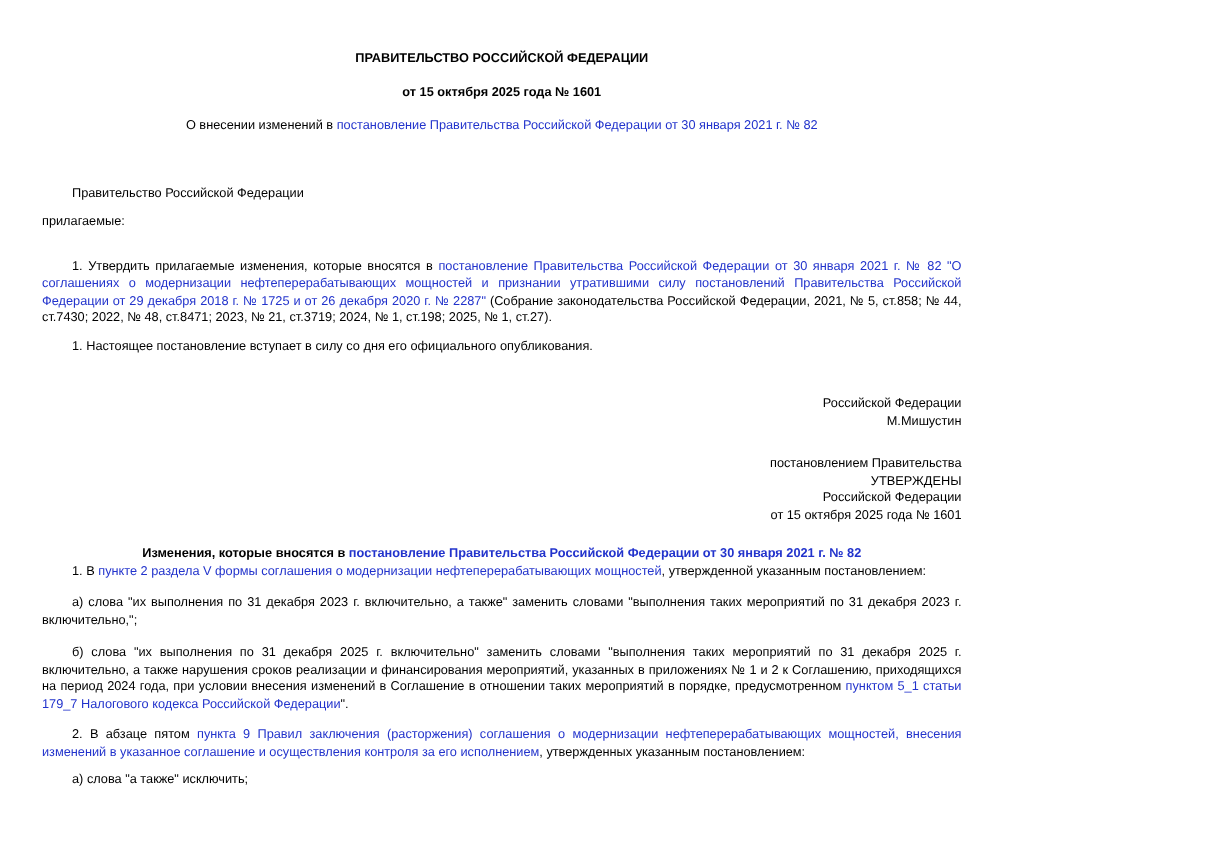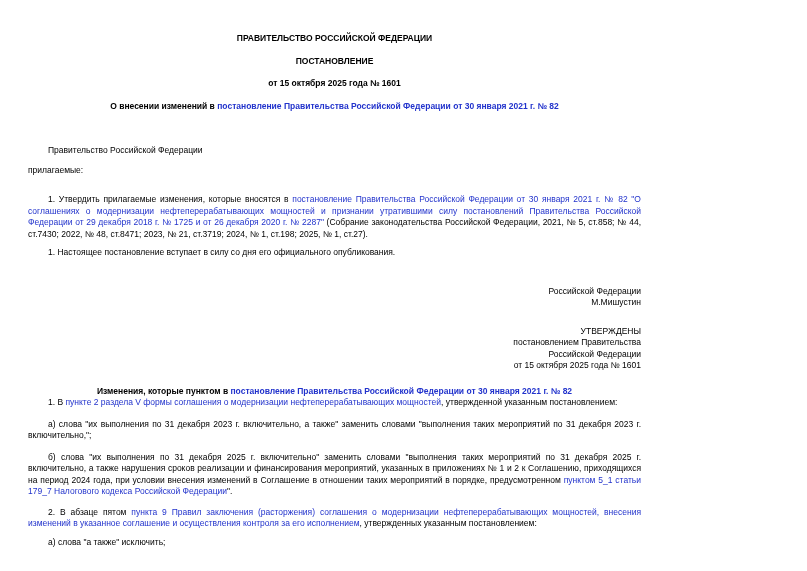--- a/index.html
+++ b/index.html
@@ -17,21 +17,21 @@
     overflow: hidden;
   }
   .c-line {
     text-align: center;
     font-weight: bold;
     margin-bottom: 11px;
     white-space: nowrap;
   }
   .doc-title {
     text-align: center;
-    font-weight: bold;
+    font-weight: normal;
     margin-top: 0;
   }
   a.doc-link {
     color: #2233cc;
     text-decoration: none;
     cursor: pointer;
   }
   .intro {
     margin-top: 33px;
     text-indent: 20px;
@@ -63,46 +63,45 @@
   .cp1b { margin-top: 10px; }
   .cp2  { margin-top: 9px; }
   .cp2a { margin-top: 7px; }
 </style>
 </head>
 <body>
 
 <div class="page">
 
   <div class="c-line">ПРАВИТЕЛЬСТВО РОССИЙСКОЙ ФЕДЕРАЦИИ</div>
-  <div class="c-line">ПОСТАНОВЛЕНИЕ</div>
   <div class="c-line">от 15 октября 2025 года № 1601</div>
 
   <div class="doc-title"><span>О внесении изменений в </span><a class="doc-link">постановление Правительства Российской Федерации от 30 января 2021 г. № 82</a></div>
 
   <div class="intro">Правительство Российской Федерации</div>
 
   <div class="decree">прилагаемые:</div>
 
   <div class="para p-item1"><span>1. Утвердить прилагаемые изменения, которые вносятся в </span><a class="doc-link">постановление Правительства Российской Федерации от 30 января 2021 г. № 82 "О соглашениях о модернизации нефтеперерабатывающих мощностей и признании утратившими силу постановлений Правительства Российской Федерации от 29 декабря 2018 г. № 1725 и от 26 декабря 2020 г. № 2287"</a><span> (Собрание законодательства Российской Федерации, 2021, № 5, ст.858; № 44, ст.7430; 2022, № 48, ст.8471; 2023, № 21, ст.3719; 2024, № 1, ст.198; 2025, № 1, ст.27).</span></div>
 
   <div class="para p-item2">1. Настоящее постановление вступает в силу со дня его официального опубликования.</div>
 
   <div class="sig">
     <div>Российской Федерации</div>
     <div>М.Мишустин</div>
   </div>
 
   <div class="approval">
+    <div>постановлением Правительства</div>
     <div>УТВЕРЖДЕНЫ</div>
-    <div>постановлением Правительства</div>
     <div>Российской Федерации</div>
     <div>от 15 октября 2025 года № 1601</div>
   </div>
 
-  <div class="changes-heading"><span>Изменения, которые пунктом в </span><a class="doc-link">постановление Правительства Российской Федерации от 30 января 2021 г. № 82</a></div>
+  <div class="changes-heading"><span>Изменения, которые вносятся в </span><a class="doc-link">постановление Правительства Российской Федерации от 30 января 2021 г. № 82</a></div>
 
   <div class="para cp1"><span>1. В </span><a class="doc-link">пункте 2 раздела V формы соглашения о модернизации нефтеперерабатывающих мощностей</a><span>, утвержденной указанным постановлением:</span></div>
 
   <div class="para cp1a">а) слова "их выполнения по 31 декабря 2023 г. включительно, а также" заменить словами "выполнения таких мероприятий по 31 декабря 2023 г. включительно,";</div>
 
   <div class="para cp1b"><span>б) слова "их выполнения по 31 декабря 2025 г. включительно" заменить словами "выполнения таких мероприятий по 31 декабря 2025 г. включительно, а также нарушения сроков реализации и финансирования мероприятий, указанных в приложениях № 1 и 2 к Соглашению, приходящихся на период 2024 года, при условии внесения изменений в Соглашение в отношении таких мероприятий в порядке, предусмотренном </span><a class="doc-link">пунктом 5_1 статьи 179_7 Налогового кодекса Российской Федерации</a><span>".</span></div>
 
   <div class="para cp2"><span>2. В абзаце пятом </span><a class="doc-link">пункта 9 Правил заключения (расторжения) соглашения о модернизации нефтеперерабатывающих мощностей, внесения изменений в указанное соглашение и осуществления контроля за его исполнением</a><span>, утвержденных указанным постановлением:</span></div>
 
   <div class="para cp2a">а) слова "а также" исключить;</div>

